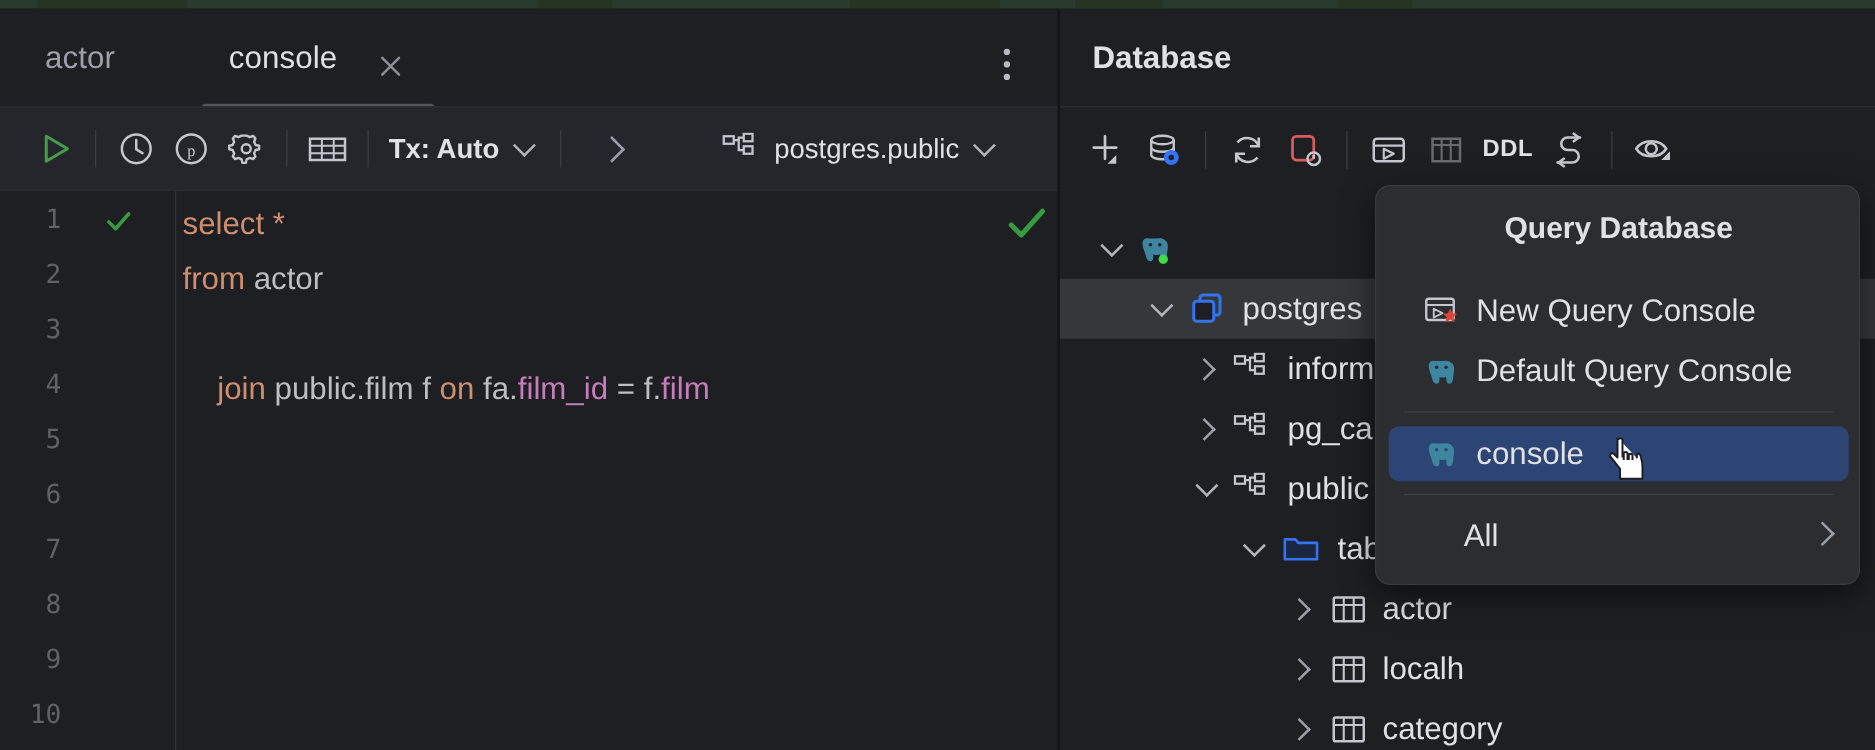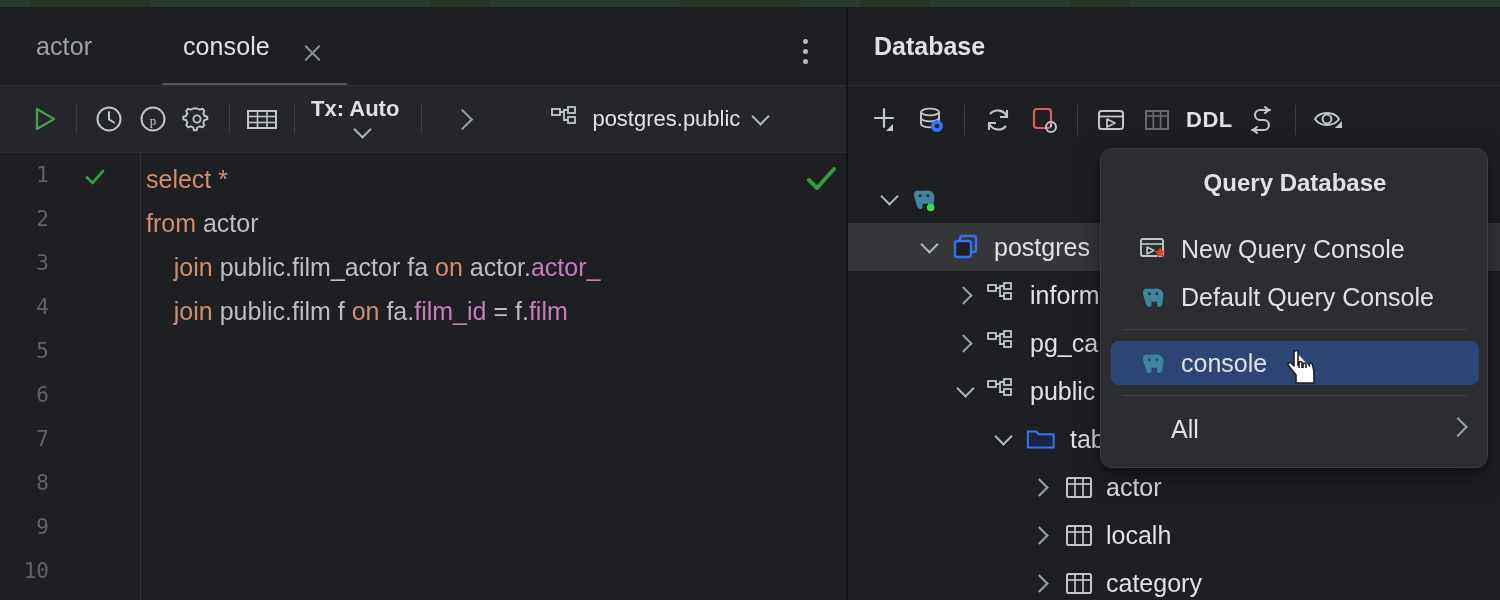--- a/index.html
+++ b/index.html
@@ -69,21 +69,21 @@
 
   
   .db-pane { position:absolute; left:848px; top:7px; width:652px; height:593px; background:#1e1f22; }
   .db-header { position:absolute; left:0; top:0; width:652px; height:78px;
                display:flex; align-items:center; padding-left:26px;
                color:#dfe1e5; font-size:25px; font-weight:700; }
   .db-toolbar { position:absolute; left:0; top:78px; width:652px; height:68px;
                 background:#1e1f22; border-top:1px solid #2c2e33;
                 display:flex; align-items:center; padding-left:14px; }
   .dbtb { width:46px; height:46px; display:flex; align-items:center; justify-content:center; flex:none; position:relative; }
-  .ddl-label { color:#dfe1e5; font-size:22px; font-weight:700; letter-spacing:.5px; padding:0 6px; flex:none; }
+  .ddl-label { color:#dfe1e5; font-size:19px; font-weight:700; letter-spacing:.5px; padding:0 6px; flex:none; }
 
   
   .tree { position:absolute; left:0; top:146px; width:652px; height:447px; overflow:hidden; }
   .trow { position:absolute; left:0; width:652px; height:48px; display:flex; align-items:center; }
   .trow.sel { background:#35373b; }
   .tw { position:absolute; width:26px; height:26px; display:flex; align-items:center; justify-content:center; }
   .tico { position:absolute; width:30px; height:30px; display:flex; align-items:center; justify-content:center; }
   .tlbl { position:absolute; color:#dfe1e5; font-size:25px; white-space:nowrap; }
 
   
@@ -164,21 +164,21 @@
       <div class="tb-btn">
         <svg width="34" height="30" viewBox="0 0 34 30">
           <rect x="3" y="7" width="28" height="17" fill="none" stroke="#c3c6cc" stroke-width="2"></rect>
           <line x1="3" y1="12.5" x2="31" y2="12.5" stroke="#c3c6cc" stroke-width="1.6"></line>
           <line x1="3" y1="18.5" x2="31" y2="18.5" stroke="#c3c6cc" stroke-width="1.6"></line>
           <line x1="12.5" y1="7" x2="12.5" y2="24" stroke="#c3c6cc" stroke-width="1.6"></line>
           <line x1="22" y1="7" x2="22" y2="24" stroke="#c3c6cc" stroke-width="1.6"></line>
         </svg>
       </div>
       <div class="tb-sep"></div>
-      <div class="tb-txt" style="padding-left:6px;flex-direction:column;">
+      <div class="tb-txt" style="padding-left:6px;">
         <span>Tx: Auto</span>
         <span style="margin-left:14px;margin-top:-6px;"><i class="chev"></i></span>
       </div>
       <div class="tb-sep" style="margin-left:22px;"></div>
       <div class="tb-btn" style="margin-left:8px;">
         <span class="chev right" style="width:15px;height:15px;"></span>
       </div>
       <div class="tb-txt" style="margin-left:66px;font-weight:400;">
         <span style="margin-right:12px;display:flex;">
           <svg width="30" height="26" viewBox="0 0 30 26">
@@ -208,21 +208,20 @@
         <div class="gcheck" style="top:13px;">
           <svg width="22" height="22" viewBox="0 0 22 22">
               <path d="M3 11.5 L8.5 17 L19 5" fill="none" stroke="#3a9a3f" stroke-width="2.8" stroke-linecap="round" stroke-linejoin="round"></path>
             </svg>
         </div>
       </div>
 
       <div class="code">
         <div class="cl" style="top:12px;"><span class="kw">select</span><span class="op"> </span><span class="star">*</span></div>
         <div class="cl" style="top:56px;"><span class="kw">from</span><span class="id"> actor</span></div>
-        <div class="cl" style="top:100px;"><span class="id">    </span><span class="kw">join</span><span class="id"> public.film_actor fa </span><span class="kw">on</span><span class="id"> actor.</span><span class="col">actor_</span></div>
         <div class="cl" style="top:144px;"><span class="id">    </span><span class="kw">join</span><span class="id"> public.film f </span><span class="kw">on</span><span class="id"> fa.</span><span class="col">film_id</span><span class="op"> = </span><span class="id">f.</span><span class="col">film</span></div>
       </div>
 
       <div class="line1check">
         <svg width="34" height="30" viewBox="0 0 34 30">
             <path d="M4 15 L12 23 L29 4" fill="none" stroke="#389a3e" stroke-width="4" stroke-linecap="round" stroke-linejoin="round"></path>
           </svg>
       </div>
     </div>
   </div>

